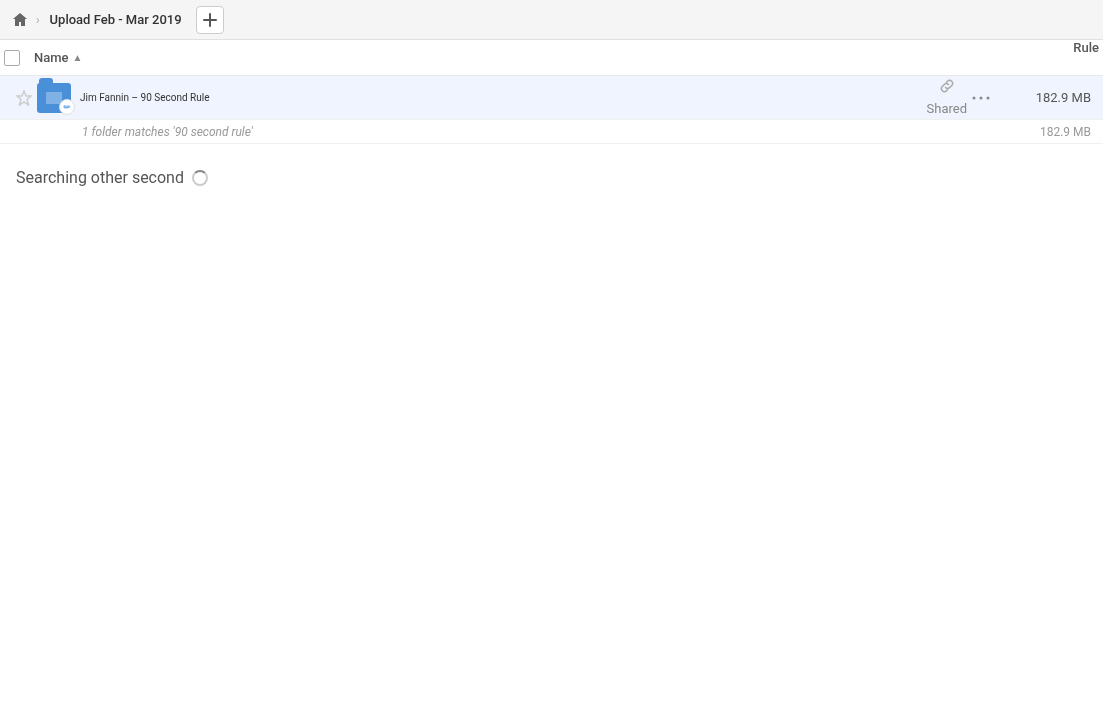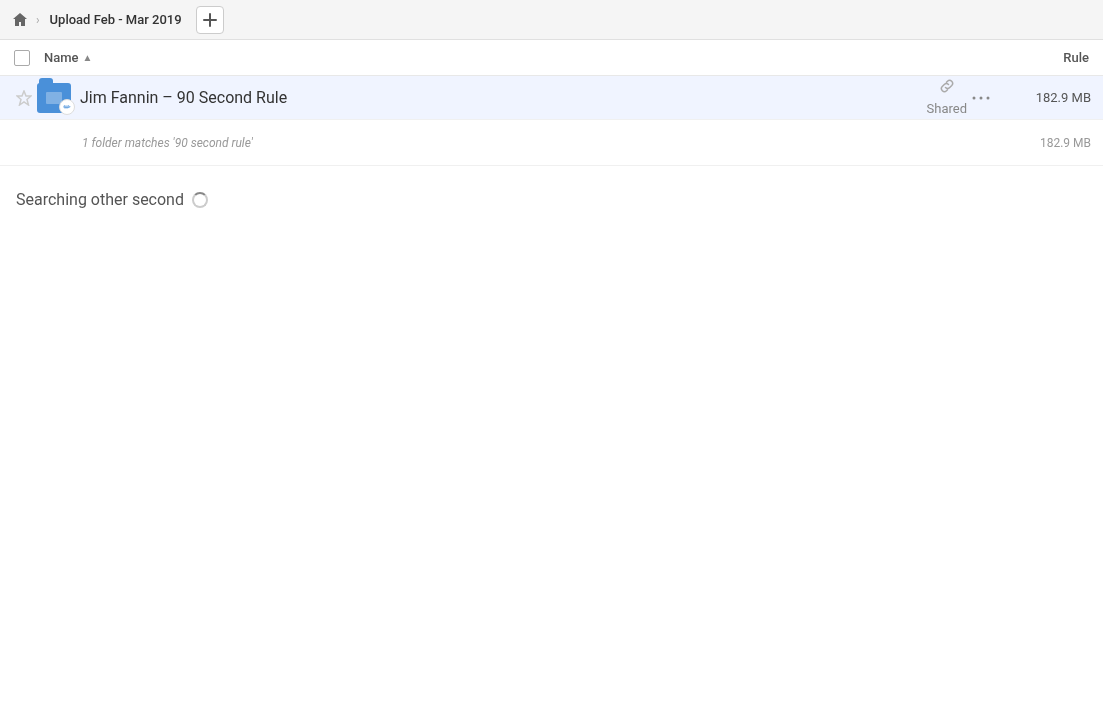--- a/index.html
+++ b/index.html
@@ -59,23 +59,22 @@
       justify-content: center;
       cursor: pointer;
       color: #555;
       font-size: 16px;
       margin-left: 4px;
     }
 
     
     .col-header {
       display: flex;
-      align-items: center;
       height: 36px;
-      padding: 0 14px;
+      padding: 0 4px;
       border-bottom: 1px solid #e8e8e8;
       background: #fff;
     }
     .col-checkbox {
       width: 30px;
       flex-shrink: 0;
       display: flex;
       align-items: center;
     }
     .col-name {
@@ -159,21 +158,21 @@
       border-radius: 50%;
       display: flex;
       align-items: center;
       justify-content: center;
       font-size: 9px;
       color: #4a90d9;
       border: 1px solid #ddd;
     }
     .file-name {
       flex: 1;
-      font-size: 16px;
+      font-size: 10px;
       color: #333;
       white-space: nowrap;
       overflow: hidden;
       text-overflow: ellipsis;
     }
     .shared-badge {
       display: flex;
       align-items: center;
       gap: 5px;
       font-size: 13px;
@@ -201,21 +200,21 @@
       width: 80px;
       text-align: right;
       font-size: 13px;
       color: #555;
     }
 
     
     .match-row {
       display: flex;
       align-items: center;
-      height: 46px;
+      height: 24px;
       padding: 0 12px 0 82px;
       border-bottom: 1px solid #f0f0f0;
     }
     .match-text {
       flex: 1;
       font-size: 12px;
       color: #999;
       font-style: italic;
     }
     .match-size {

